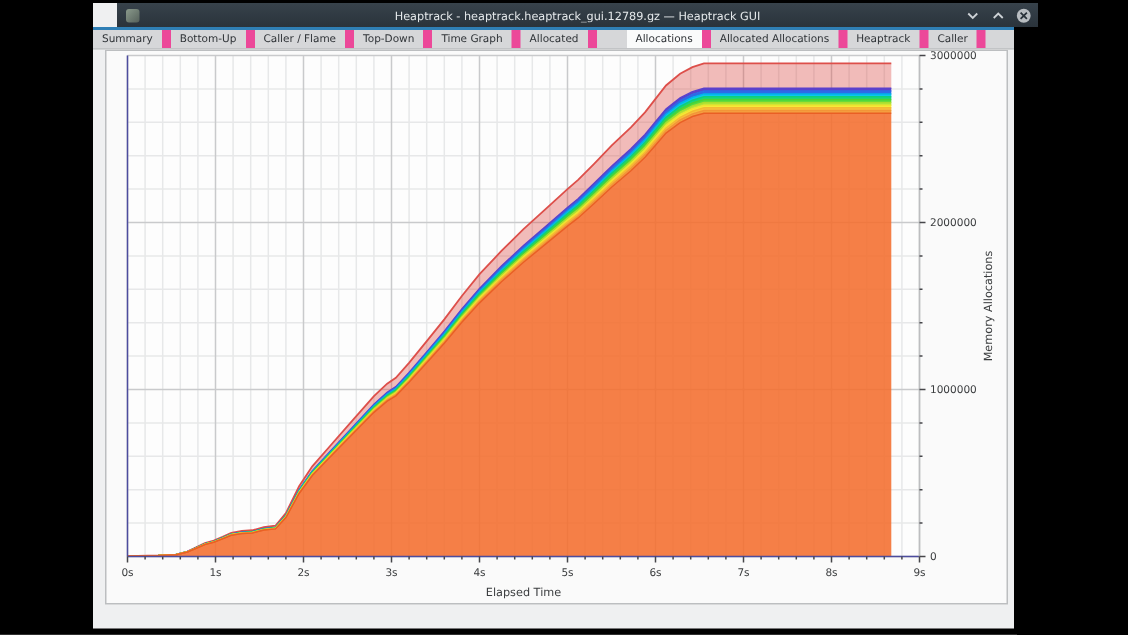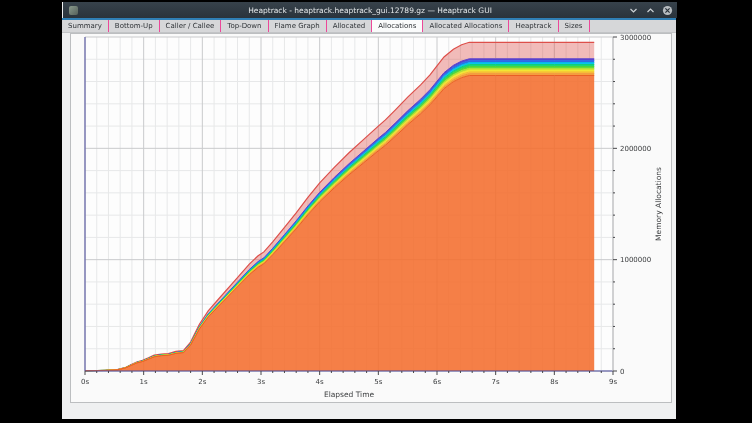--- a/index.html
+++ b/index.html
@@ -1,34 +1,34 @@
 <!DOCTYPE html>
 <html><head>
 <meta charset="utf-8">
 <style>
   html,body{margin:0;padding:0;background:#000;}
   *{box-sizing:border-box;font-family:"DejaVu Sans",sans-serif;}
   #canvas{position:relative;width:752px;height:423px;background:#000;overflow:hidden;}
   #window{position:absolute;left:62px;top:2px;width:614px;height:417px;background:#eff0f1;}
   
-  #titlebar{position:absolute;left:1px;top:0;width:100%;height:16px;
+  #titlebar{position:absolute;left:16px;top:0;width:100%;height:16px;
     background:linear-gradient(#37424b,#2a333b);display:flex;align-items:center;}
   #app-icon{position:absolute;left:6px;top:4px;width:9px;height:9px;border-radius:2px;
     background:linear-gradient(135deg,#8a9a8c,#55605a);}
   #title-text{width:100%;text-align:center;font-size:7.5px;color:#e4e8ea;white-space:nowrap;overflow:hidden;}
   #controls{position:absolute;right:4px;top:2px;display:flex;gap:6px;align-items:center;height:12px;}
   .ctrl{width:11px;height:11px;display:flex;align-items:center;justify-content:center;cursor:default;}
   
   #accent-line{position:absolute;left:0;top:16px;width:100%;height:2px;background:#2f7fb5;}
   
   #tabbar{position:absolute;left:0;top:18px;width:100%;height:13px;background:#d6d7d9;
     display:flex;align-items:stretch;overflow:hidden;border-bottom:1px solid #c2c4c6;}
-  .tab{font-size:7px;line-height:13px;padding:0 6px;color:#2f3337;border-right:1px solid #ec4899;
+  .tab{font-size:7px;line-height:13px;padding:0 6px;color:#2f3337;border-right:6px solid #ec4899;
     white-space:nowrap;cursor:default;}
-  .tab.active{background:#fafbfb;}
+  .tab.active{background:#fafbfb;margin-left:20px;}
   
   #frame{position:absolute;left:8px;top:31px;width:602px;height:370px;background:#fafafa;
     border:1px solid #bcbec0;}
   #chart-svg{position:absolute;left:0;top:0;}
 </style>
 </head>
 <body>
 
 <div id="canvas">
   <div id="window">
@@ -54,28 +54,28 @@
           </svg>
         </span>
       </span>
     </div>
 
     <div id="accent-line"></div>
 
     <div id="tabbar">
         <span class="tab">Summary</span>
         <span class="tab">Bottom-Up</span>
-        <span class="tab">Caller / Callee</span>
+        <span class="tab">Caller / Flame</span>
         <span class="tab">Top-Down</span>
-        <span class="tab">Flame Graph</span>
+        <span class="tab">Time Graph</span>
         <span class="tab">Allocated</span>
         <span class="tab active">Allocations</span>
         <span class="tab">Allocated Allocations</span>
         <span class="tab">Heaptrack</span>
-        <span class="tab">Sizes</span>
+        <span class="tab">Caller</span>
       </div>
 
     <div id="frame">
       <svg id="chart-svg" width="600" height="368">
           <rect x="14" y="3" width="528" height="334" fill="#fdfdfd"></rect>
           <line x1="25.733333333333334" y1="3" x2="25.733333333333334" y2="337" stroke="#e7e8e9" stroke-width="1"></line>
           <line x1="37.46666666666667" y1="3" x2="37.46666666666667" y2="337" stroke="#e7e8e9" stroke-width="1"></line>
           <line x1="49.2" y1="3" x2="49.2" y2="337" stroke="#e7e8e9" stroke-width="1"></line>
           <line x1="60.93333333333334" y1="3" x2="60.93333333333334" y2="337" stroke="#e7e8e9" stroke-width="1"></line>
           <line x1="84.4" y1="3" x2="84.4" y2="337" stroke="#e7e8e9" stroke-width="1"></line>

